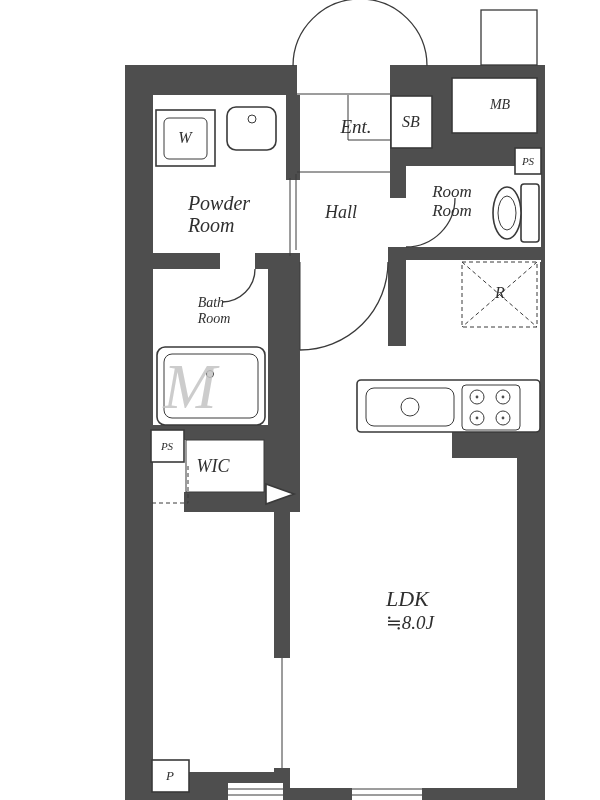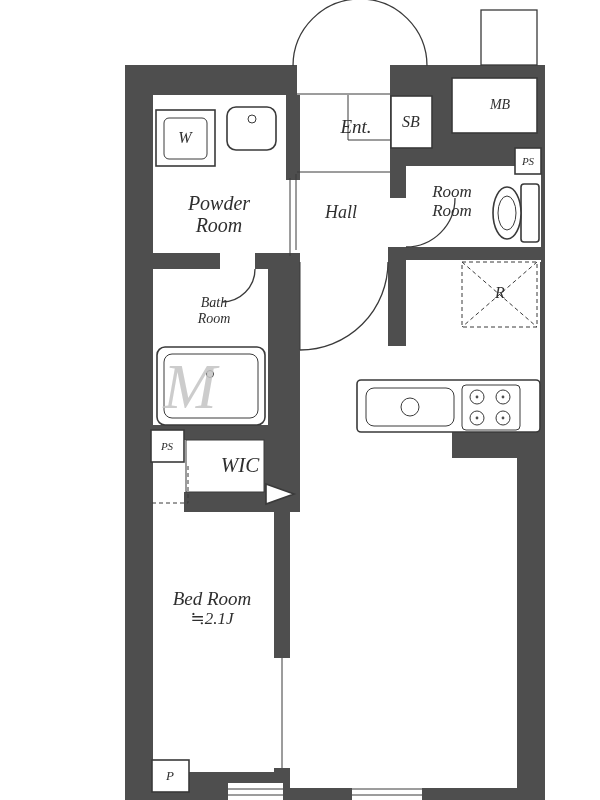--- a/index.html
+++ b/index.html
@@ -5,21 +5,21 @@
   :root{ --wall:#4e4e4e; --line:#3a3a3a; --bg:#ffffff; }
   html,body{margin:0;padding:0;background:var(--bg);}
   .plan{
     position:relative;width:600px;height:800px;overflow:hidden;
     background:var(--bg);
     font-family:"Liberation Serif","DejaVu Serif",serif;
   }
   .plan svg{position:absolute;left:0;top:0;}
   .label{
     position:absolute;transform:translate(-50%,-50%);
-    text-align:center;font-style:italic;color:#2f2f2f;
+    font-style:italic;color:#2f2f2f;
     line-height:1.12;white-space:nowrap;z-index:3;
   }
   .watermark{
     color:rgba(195,195,195,0.85);z-index:4;font-style:italic;
     pointer-events:none;
   }
   .wallseg{fill:var(--wall);stroke:none;}
   .fx{fill:#ffffff;stroke:var(--line);stroke-width:1.6;}
   .ln{fill:none;stroke:var(--line);stroke-width:1.3;}
   .lnthin{fill:none;stroke:var(--line);stroke-width:1;}
@@ -149,24 +149,24 @@
 
   <div class="label" style="left:185px;top:138px;font-size:16px">W</div>
 
   <div class="label" style="left:214px;top:311px;font-size:14px">
     <div>Bath</div>
     <div>Room</div>
   </div>
 
   <div class="label" style="left:500px;top:293px;font-size:16px">R</div>
   <div class="label" style="left:167px;top:446px;font-size:11px">PS</div>
-  <div class="label" style="left:240px;top:466px;font-size:21px">WIC</div>
+  <div class="label" style="left:213px;top:466px;font-size:18px">WIC</div>
 
-  <div class="label" style="left:212px;top:608px;font-size:19px">
-    <div>Bed Room</div>
-    <div style="font-size:17px">≒2.1J</div>
+
+  <div class="label" style="left:410px;top:610px;font-size:22px">
+    <div>LDK</div>
+    <div style="font-size:19px">≒8.0J</div>
   </div>
-
 
   <div class="label" style="left:170px;top:776px;font-size:13px">P</div>
 
   <div class="label watermark" style="left:190px;top:387px;font-size:64px">M</div>
 </div>
 
 </body></html>

